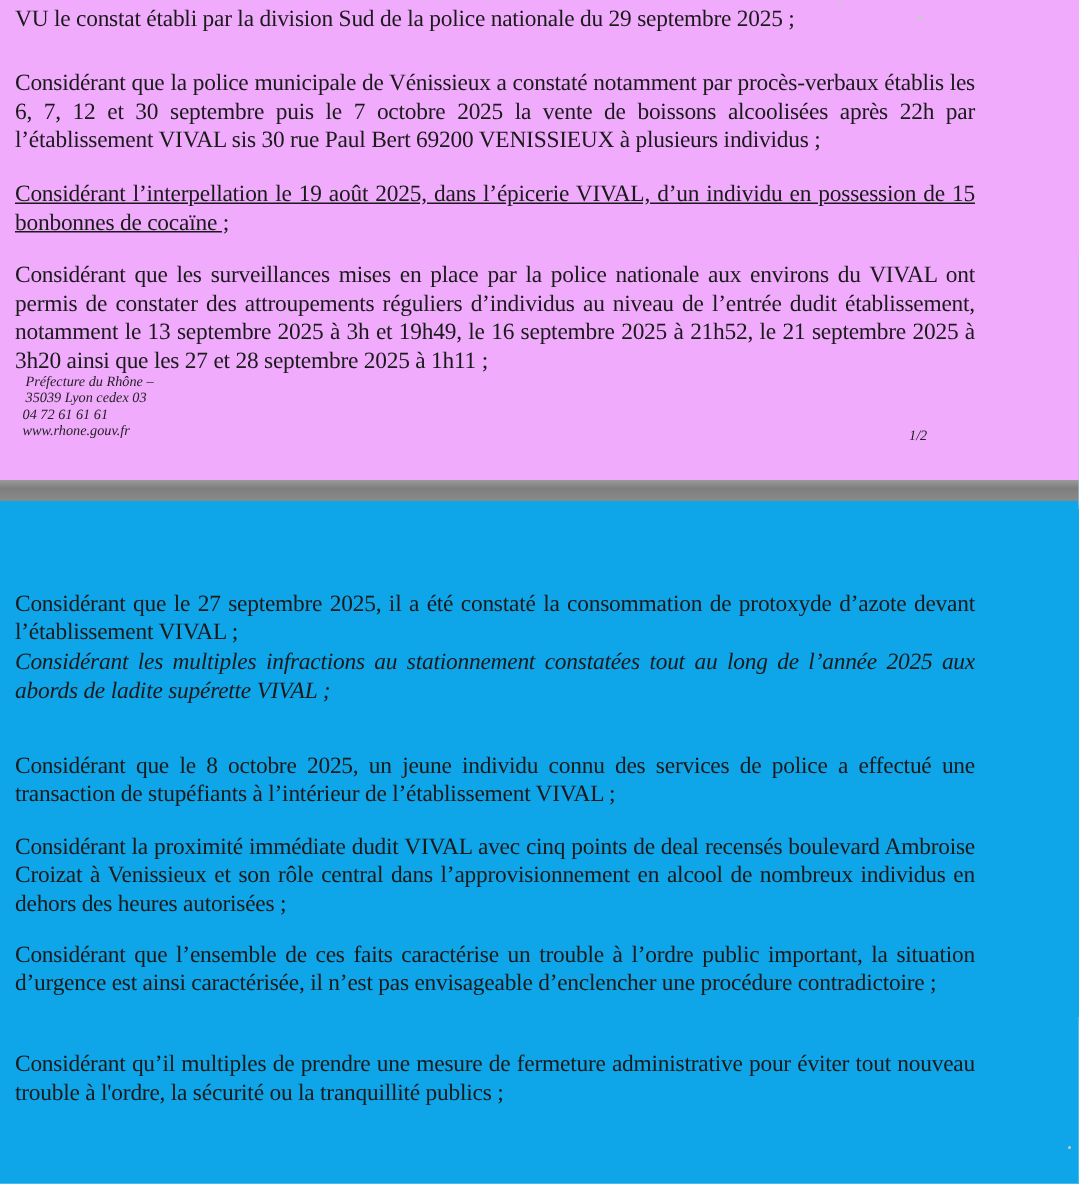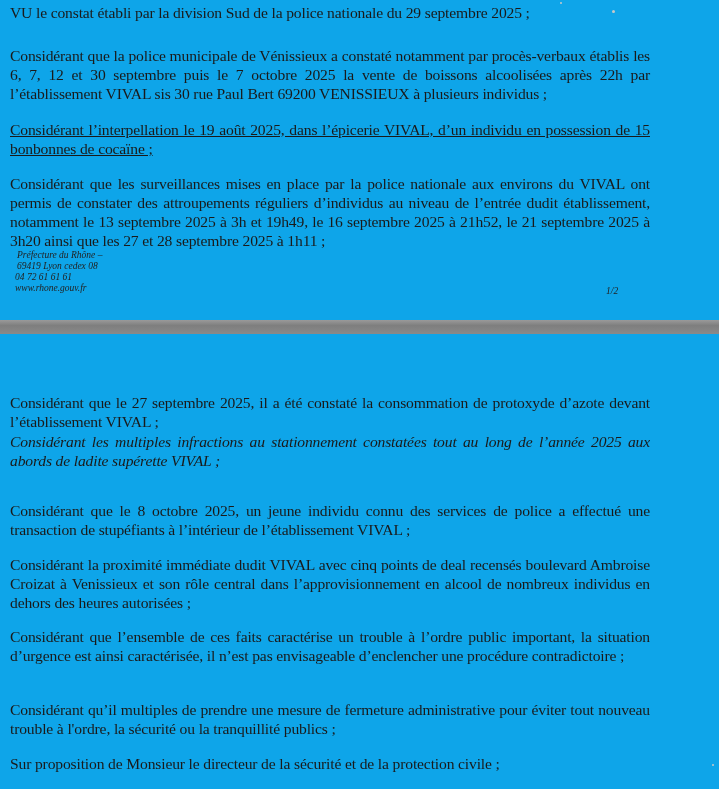--- a/index.html
+++ b/index.html
@@ -3,21 +3,21 @@
   <meta charset="utf-8">
   <style>
     html, body { margin: 0; padding: 0; }
     body {
       width: 719px; height: 789px; overflow: hidden;
       background: #ffffff;
       font-family: "Liberation Serif", serif;
       color: #1a1a1a;
       position: relative;
     }
-    .page { position: absolute; left: 0; width: 719px; background: #0ea5e9; }
+    .page { position: absolute; left: 0; width: 719px; background: #f0abfc; }
     .page-1 { top: 0; height: 320px; }
     .page-2 { top: 334px; height: 455px; background: #0ea5e9; }
     .separator {
       position: absolute; left: 0; top: 320px; width: 719px; height: 14px;
       background: linear-gradient(#9a9a9a, #7e7e7e 40%, #8a8a8a);
       border-bottom: 2px solid #ececec;
     }
     .para {
       position: absolute; left: 10px; width: 640px;
       font-size: 15.6px; line-height: 19px;
@@ -46,35 +46,34 @@
 <body>
 
 <div class="page page-1">
   <p class="para left" style="top:3px;">VU le constat établi par la division Sud de la police nationale du 29 septembre 2025 ;</p>
   <p class="para" style="top:46px;">Considérant que la police municipale de Vénissieux a constaté notamment par procès-verbaux établis les 6, 7, 12 et 30 septembre puis le 7 octobre 2025 la vente de boissons alcoolisées après 22h par l’établissement VIVAL sis 30 rue Paul Bert 69200 VENISSIEUX à plusieurs individus ;</p>
   <p class="para" style="top:120px;text-decoration:underline;">Considérant l’interpellation le 19 août 2025, dans l’épicerie VIVAL, d’un individu en possession de 15 bonbonnes de cocaïne ;</p>
   <p class="para" style="top:174px;">Considérant que les surveillances mises en place par la police nationale aux environs du VIVAL ont permis de constater des attroupements réguliers d’individus au niveau de l’entrée dudit établissement, notamment le 13 septembre 2025 à 3h et 19h49, le 16 septembre 2025 à 21h52, le 21 septembre 2025 à 3h20 ainsi que les 27 et 28 septembre 2025 à 1h11 ;</p>
 
   <div class="footer-block">
     <div>Préfecture du Rhône –</div>
-    <div>69419 Lyon cedex 08</div>
+    <div>35039 Lyon cedex 03</div>
     <div>04 72 61 61 61</div>
     <div>www.rhone.gouv.fr</div>
   </div>
   <div class="page-number">1/2</div>
 
   <span class="scan-speck" style="left:612px; top:10px;"></span>
   <span class="scan-speck" style="left:560px; top:2px; width:2px; height:2px;"></span>
 </div>
 
 <div class="separator"></div>
 
 <div class="page page-2">
   <p class="para" style="top:59px;">Considérant que le 27 septembre 2025, il a été constaté la consommation de protoxyde d’azote devant l’établissement VIVAL ;</p>
   <p class="para" style="top:98px;font-style:italic;">Considérant les multiples infractions au stationnement constatées tout au long de l’année 2025 aux abords de ladite supérette VIVAL ;</p>
   <p class="para" style="top:167px;">Considérant que le 8 octobre 2025, un jeune individu connu des services de police a effectué une transaction de stupéfiants à l’intérieur de l’établissement VIVAL ;</p>
   <p class="para" style="top:293px;">Considérant que l’ensemble de ces faits caractérise un trouble à l’ordre public important, la situation d’urgence est ainsi caractérisée, il n’est pas envisageable d’enclencher une procédure contradictoire ;</p>
   <p class="para" style="top:221px;">Considérant la proximité immédiate dudit VIVAL avec cinq points de deal recensés boulevard Ambroise Croizat à Venissieux et son rôle central dans l’approvisionnement en alcool de nombreux individus en dehors des heures autorisées ;</p>
   <p class="para" style="top:366px;">Considérant qu’il multiples de prendre une mesure de fermeture administrative pour éviter tout nouveau trouble à l'ordre, la sécurité ou la tranquillité publics ;</p>
-  <p class="para left" style="top:420px;">Sur proposition de Monsieur le directeur de la sécurité et de la protection civile ;</p>
 
   <span class="scan-speck" style="left:712px; top:430px; width:2px; height:2px;"></span>
 </div>
 
 </body></html>

